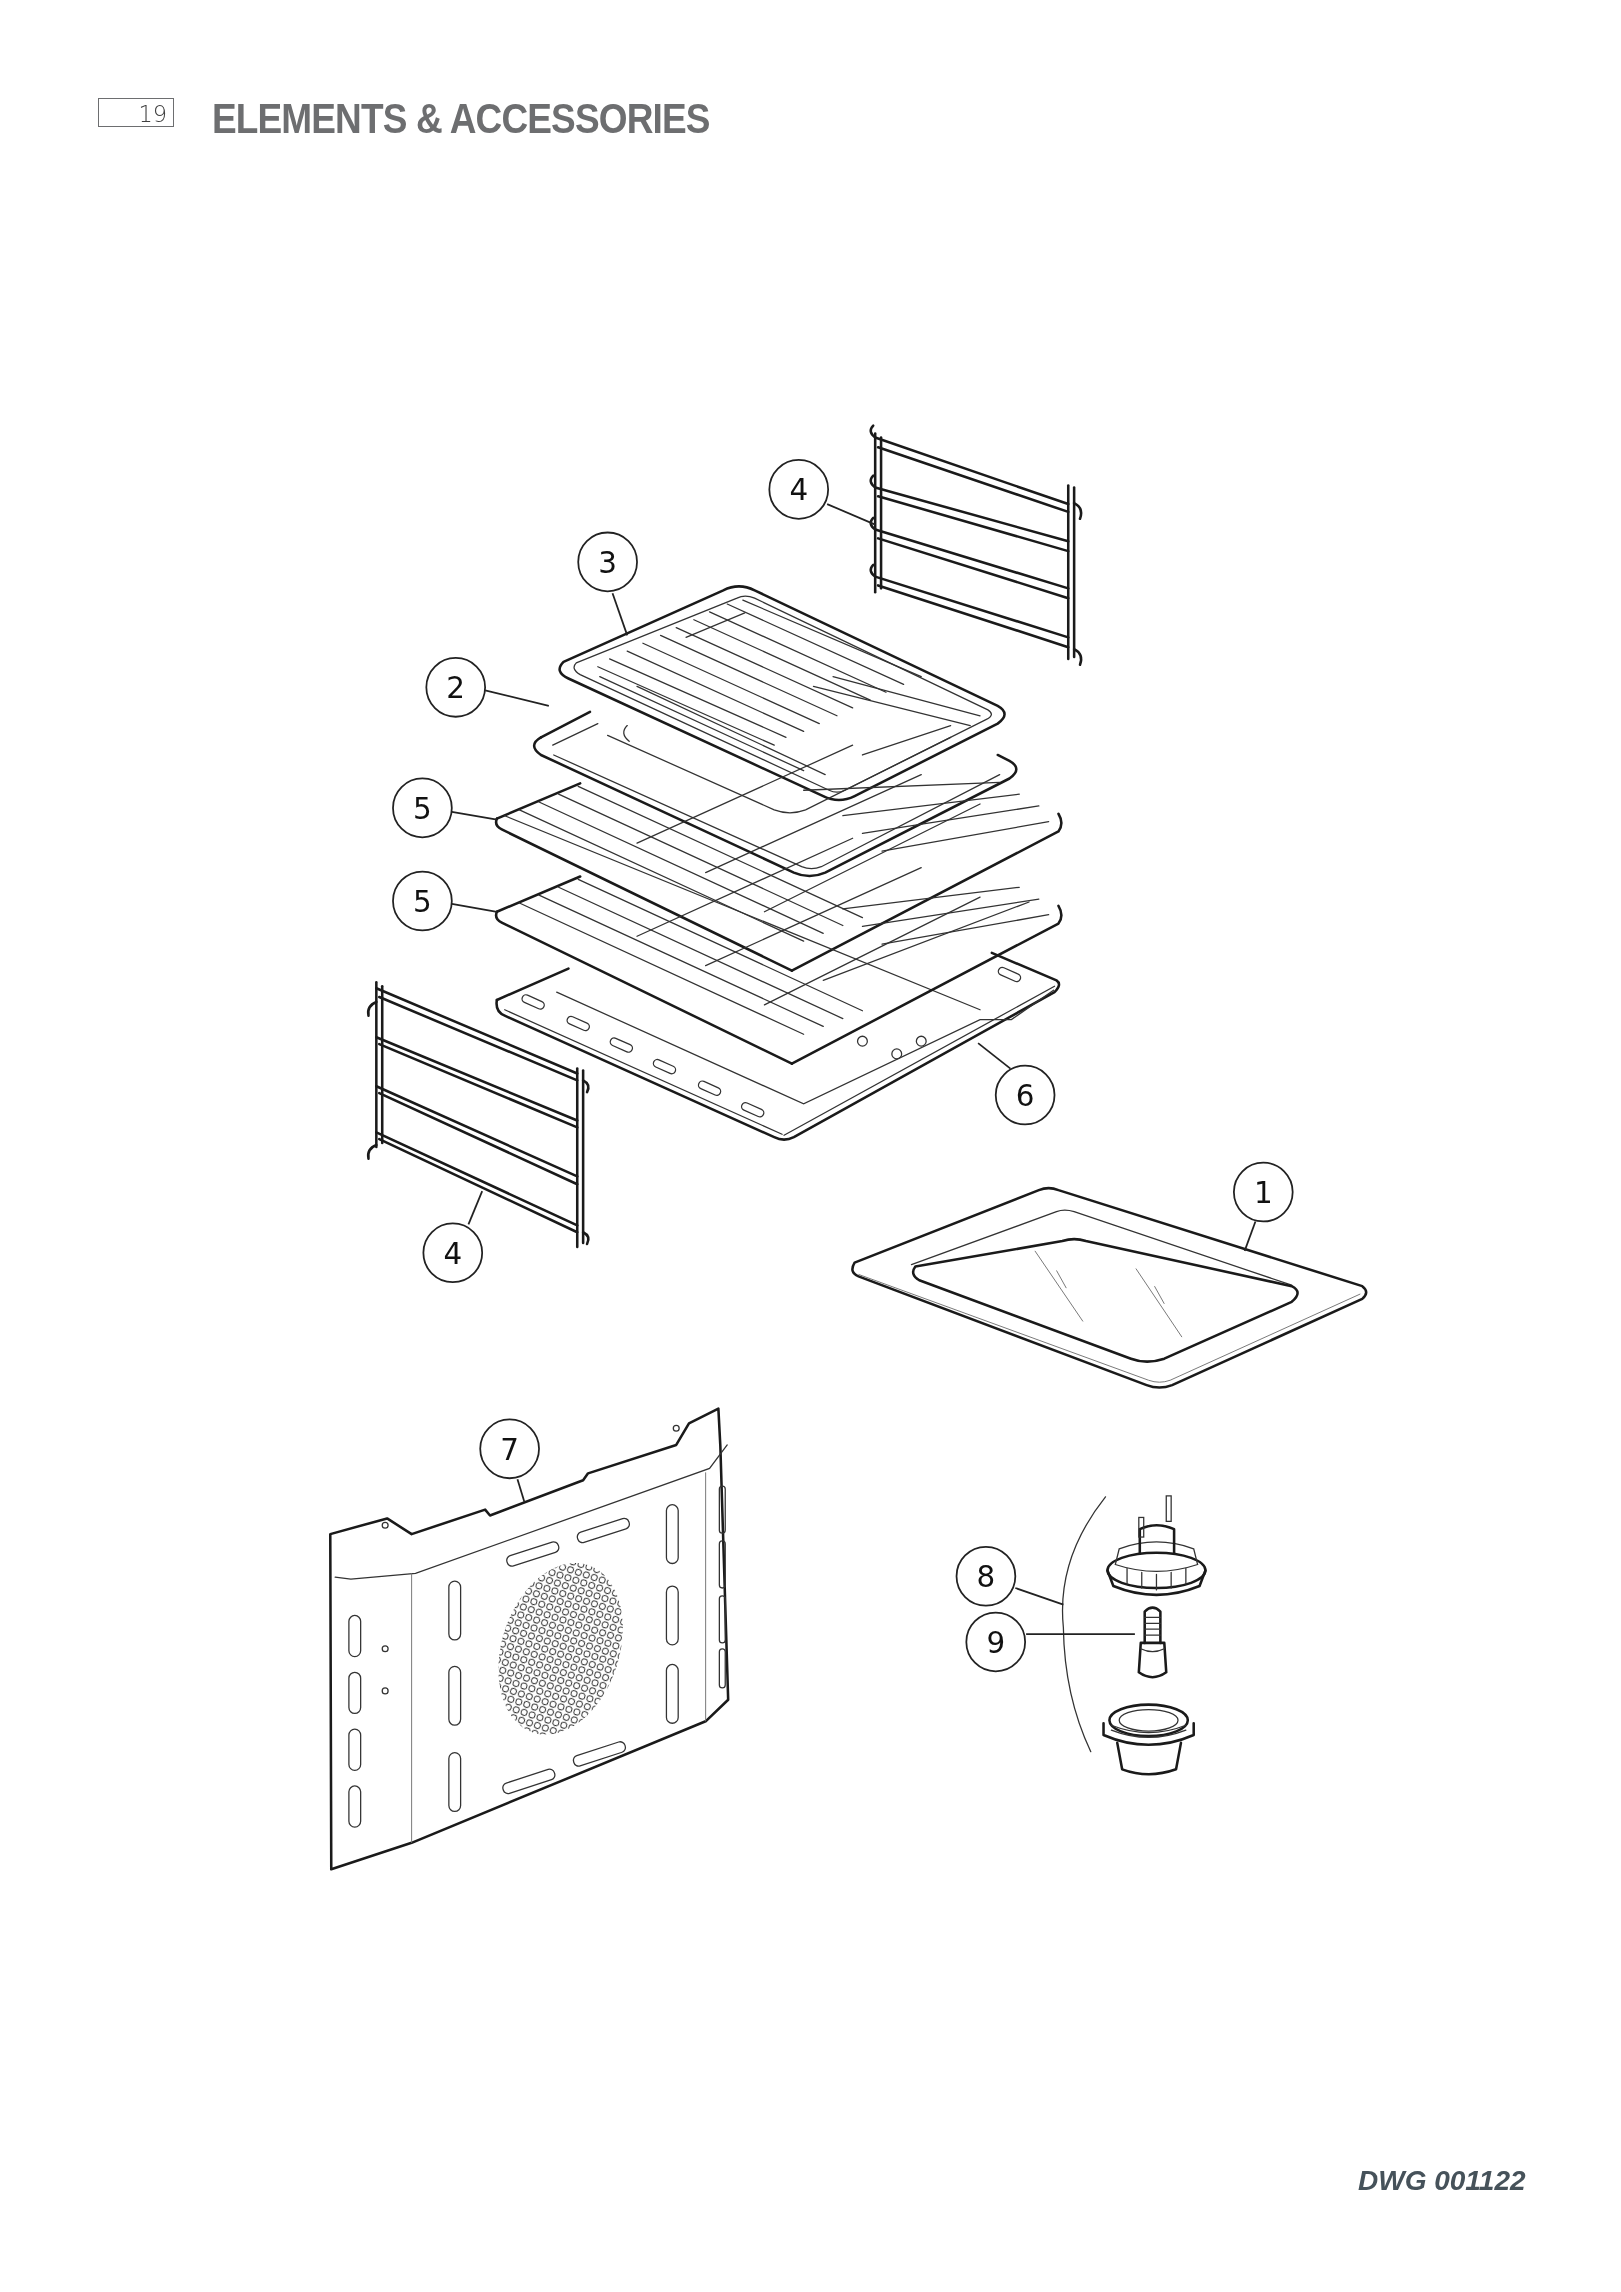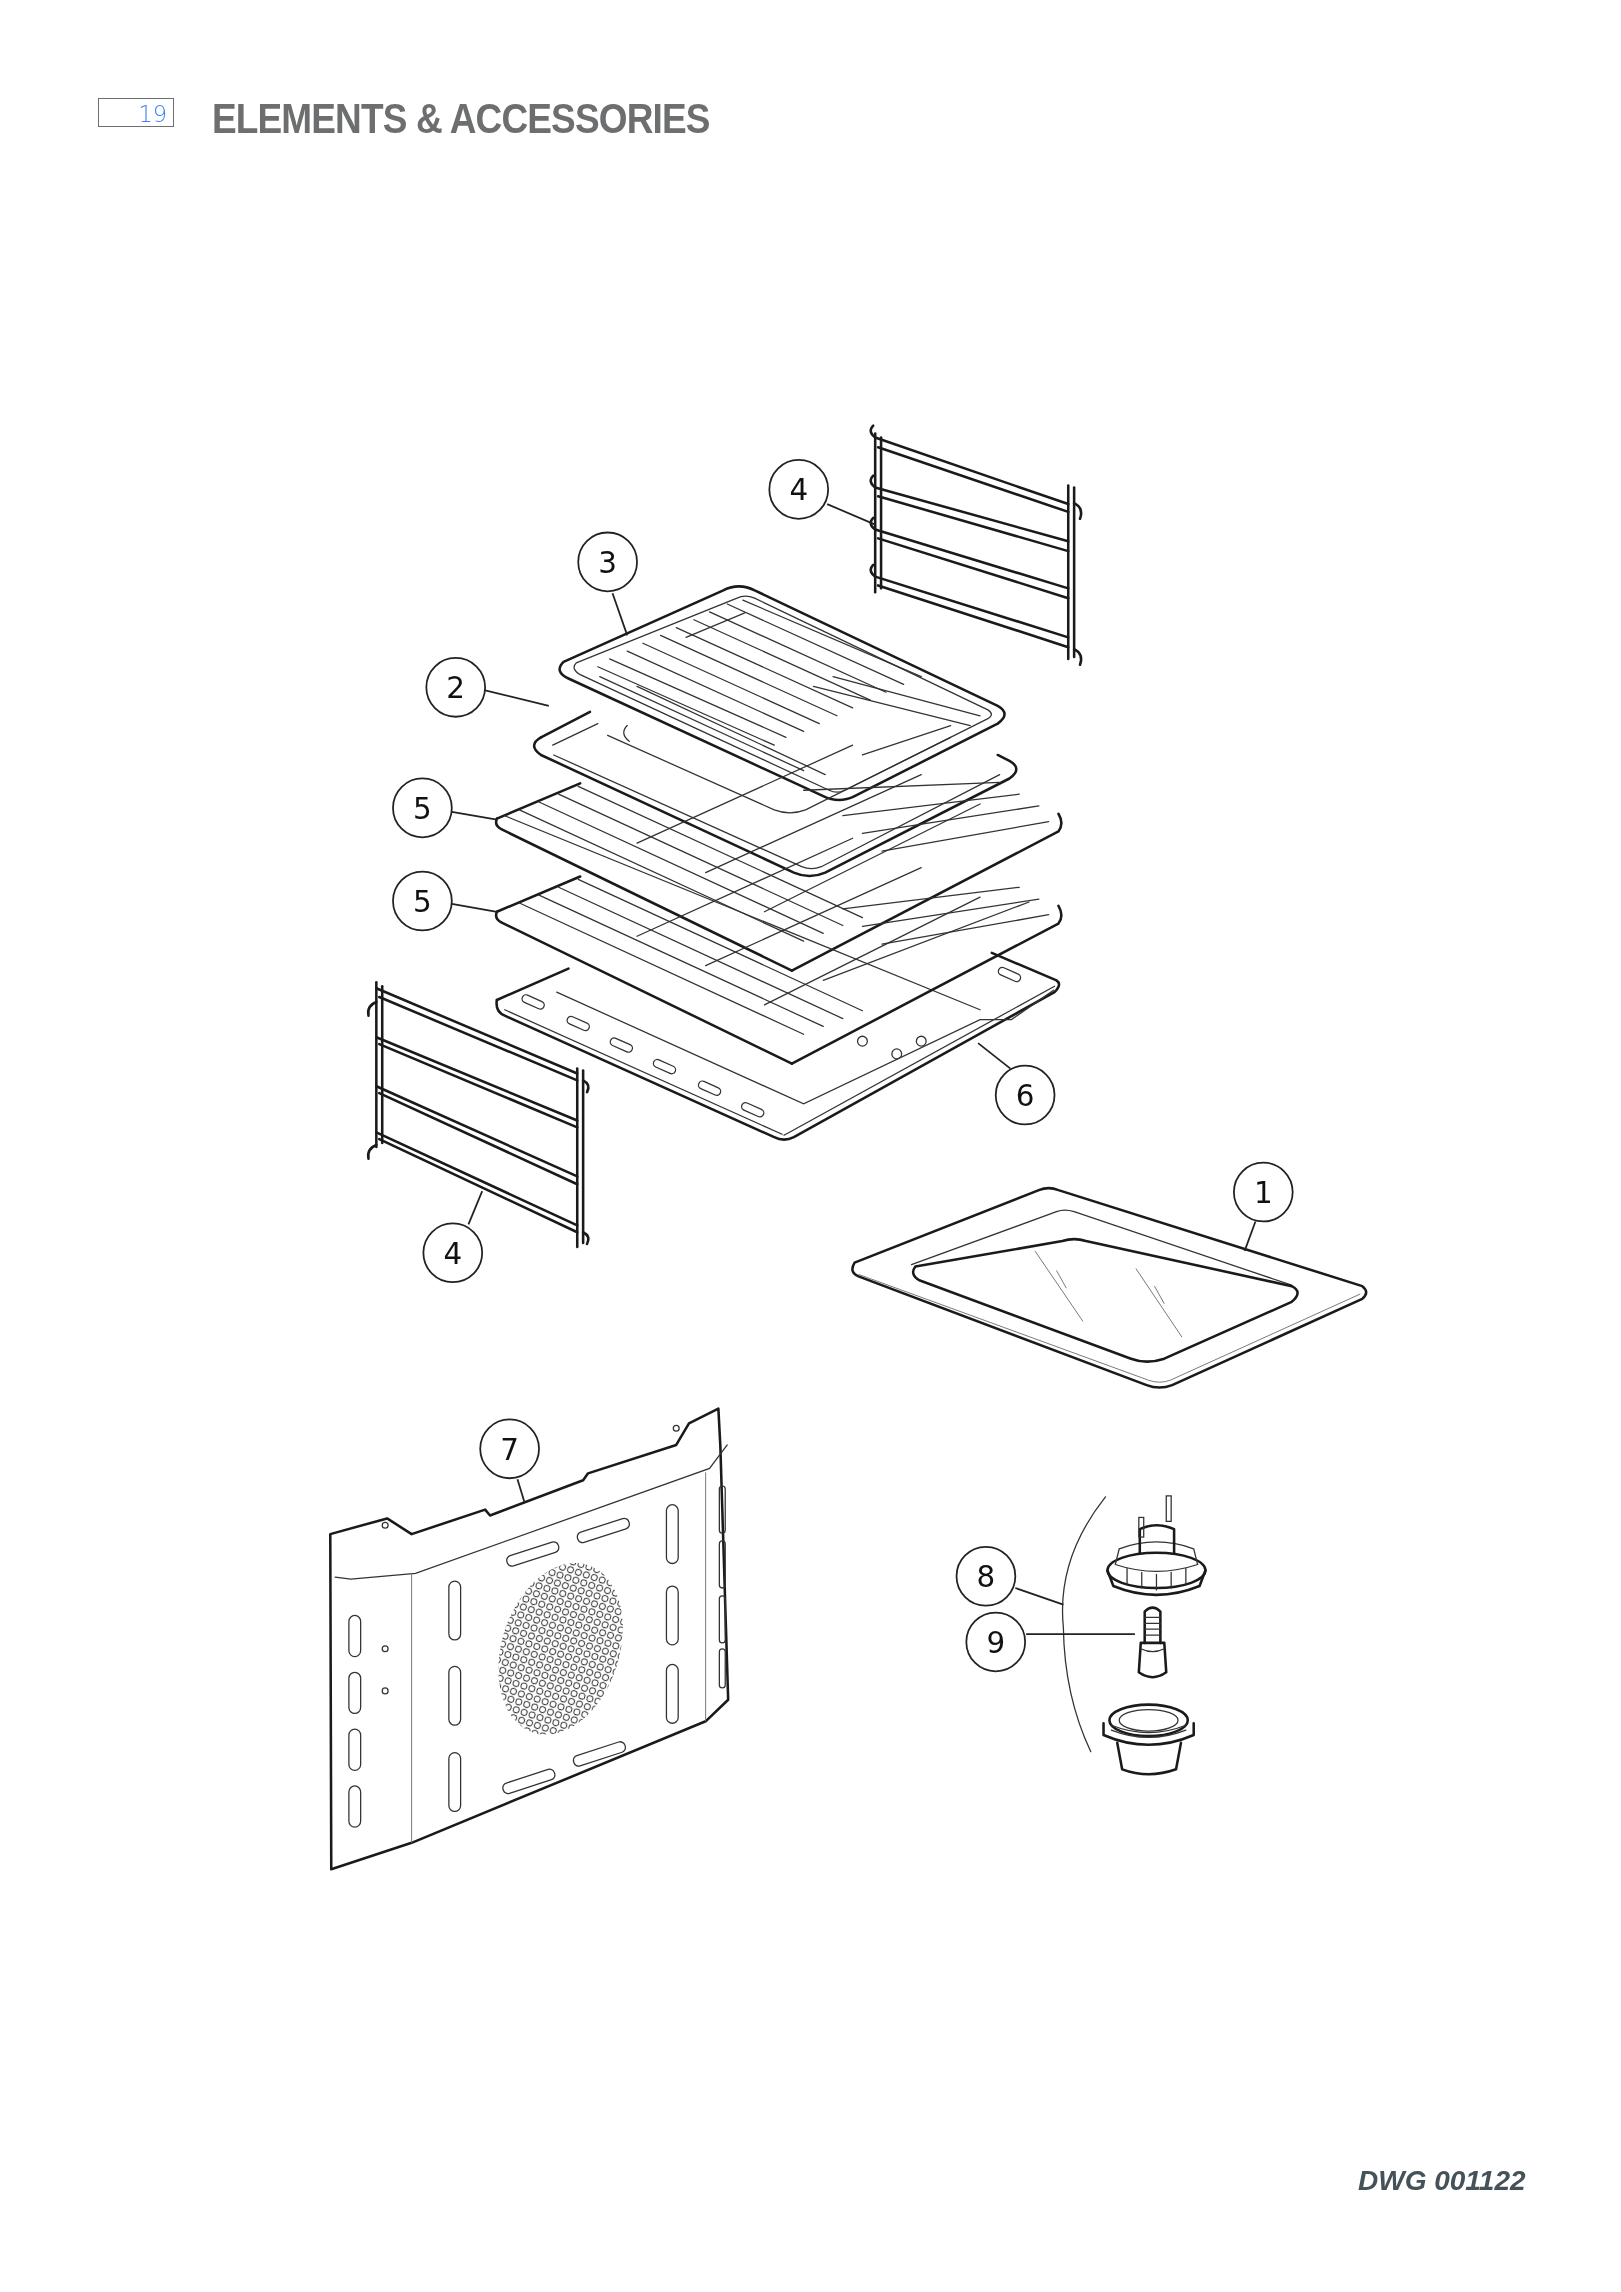--- a/index.html
+++ b/index.html
@@ -1,18 +1,18 @@
 <!DOCTYPE html>
 <html><head>
 <meta charset="utf-8">
 <style>
   html, body { margin:0; padding:0; background:#ffffff; }
   body { width:1621px; height:2293px; position:relative; overflow:hidden; font-family:"Liberation Sans", sans-serif; }
   .page-num-box { position:absolute; left:98px; top:98px; width:76px; height:29px; border:1.5px solid #6d6e70; box-sizing:border-box; }
-  .page-num { position:absolute; right:5.9px; top:2px; font-size:22.5px; color:#3b82f6; font-family:"DejaVu Sans", sans-serif; font-weight:300; }
+  .page-num { position:absolute; right:5.9px; top:2px; font-size:22.5px; color:#404040; font-family:"DejaVu Sans", sans-serif; font-weight:300; }
   .page-title { position:absolute; left:212px; top:94px; font-size:43px; font-weight:bold; color:#6d6e70; letter-spacing:-1px; transform:scaleX(0.86); transform-origin:left top; white-space:nowrap; }
   .dwg { position:absolute; left:1358px; top:2165px; font-size:28px; font-weight:bold; font-style:italic; color:#46525a; white-space:nowrap; }
   svg.drawing { position:absolute; left:0; top:0; }
   .ln { fill:none; stroke:#1a1a1a; stroke-width:2.6; stroke-linejoin:round; stroke-linecap:round; }
   .thin { fill:none; stroke:#333; stroke-width:1.3; stroke-linecap:round; }
   .xthin { fill:none; stroke:#777; stroke-width:1; }
   .callout-circle { fill:#fff; stroke:#222; stroke-width:1.8; }
   .callout-text { font-family:"DejaVu Sans", sans-serif; font-size:30px; fill:#111; text-anchor:middle; dominant-baseline:central; }
   .leader { stroke:#222; stroke-width:1.8; fill:none; }
 </style>

